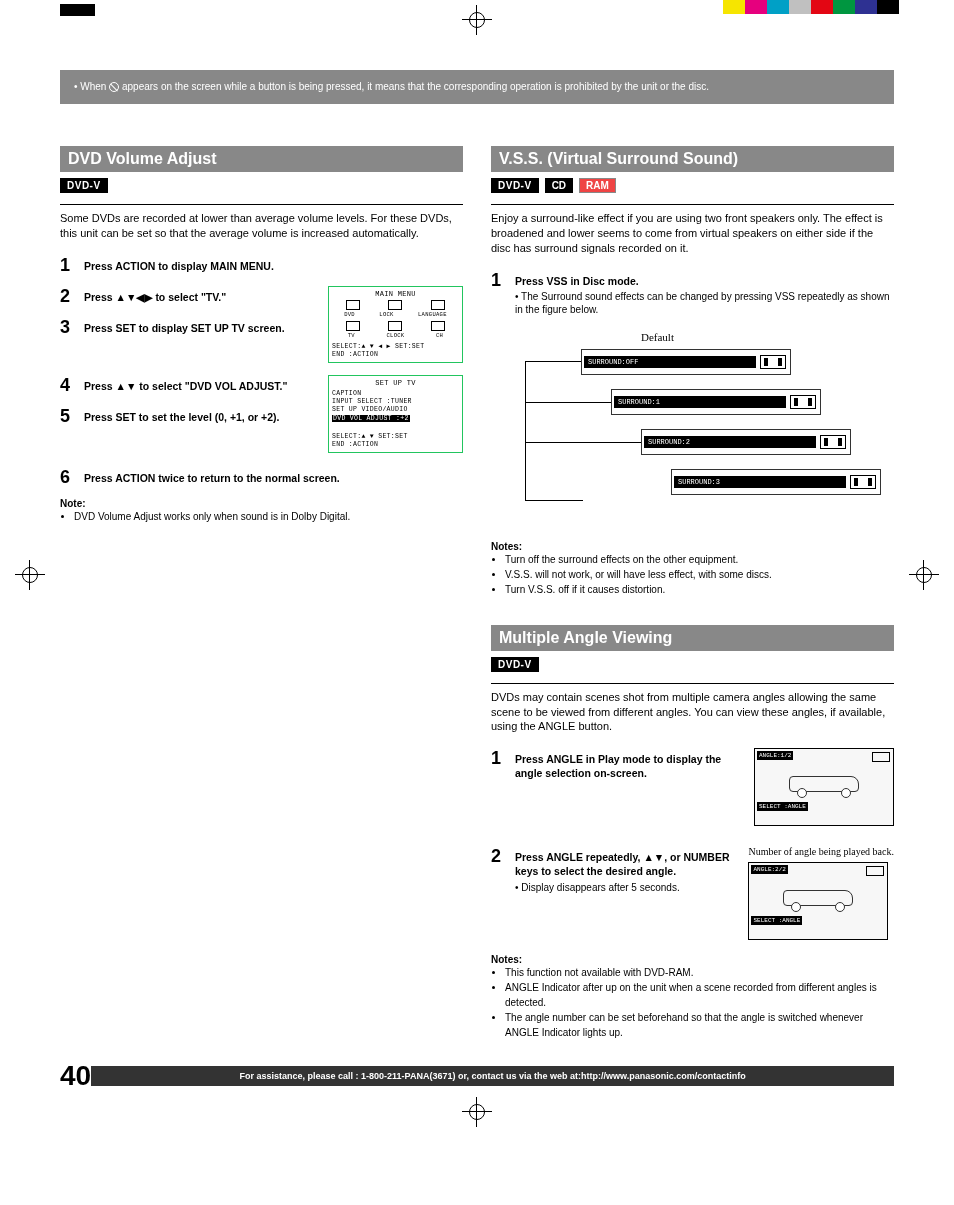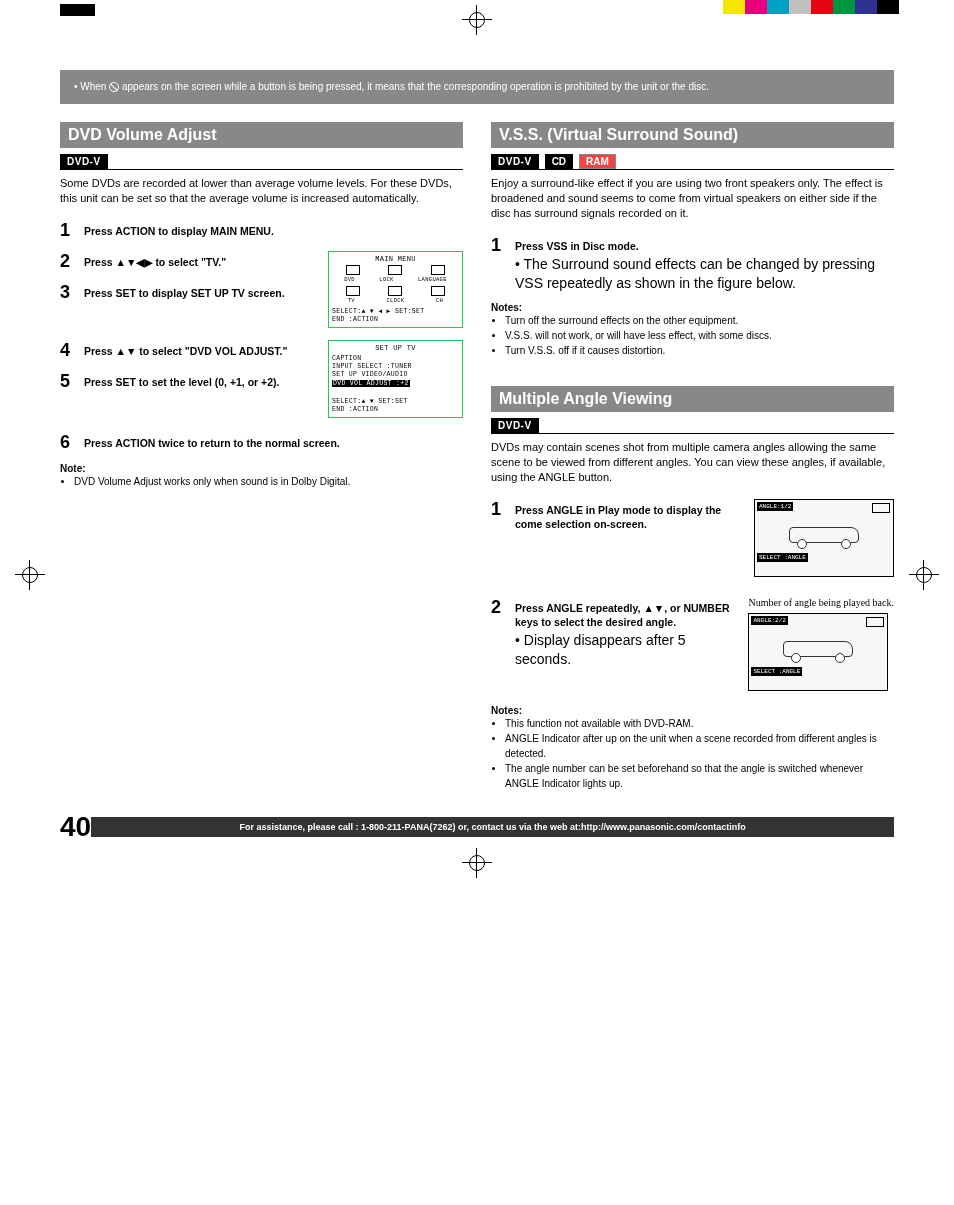--- a/index.html
+++ b/index.html
@@ -14,32 +14,32 @@
   .crosshair::after { top: 14px; left: 0; height: 1px; width: 30px; }
   .crosshair .c-circle { position: absolute; left: 7px; top: 7px; width: 16px; height: 16px; border: 1px solid #000; border-radius: 50%; }
   .ch-top { top: 5px; left: 50%; transform: translateX(-50%); }
   .ch-left { top: 560px; left: 15px; }
   .ch-right { top: 560px; right: 15px; }
   .ch-bottom { bottom: 5px; left: 50%; transform: translateX(-50%); }
   .note-banner { background: #888; color: #fff; padding: 10px 14px; font-size: 10px; margin-top: 30px; margin-bottom: 18px; line-height: 1.4; }
   .prohibit-icon { display: inline-block; width: 10px; height: 10px; border: 1px solid #fff; border-radius: 50%; position: relative; vertical-align: middle; }
   .prohibit-icon::after { content: ""; position: absolute; width: 10px; height: 1px; background: #fff; top: 4px; left: -1px; transform: rotate(45deg); }
   .cols { display: flex; gap: 28px; }
-  .col { flex: 1; min-width: 0; }
+  .col { flex: 1; min-width: 0; margin-top: 24px; }
   .section-header { background: #888; color: #fff; font-size: 16px; font-weight: bold; padding: 4px 8px; margin-bottom: 6px; }
-  .disc-row { display: flex; gap: 6px; margin-bottom: 6px; border-bottom: 1.5px solid #000; padding-bottom: 0; }
+  .disc-row { display: flex; gap: 6px; margin-bottom: 6px; border-bottom: 1.5px solid #000; padding-bottom: 11px; }
   .disc-badge { font-size: 10px; font-weight: bold; padding: 1px 6px; border: 1px solid #000; }
   .badge-inv { background: #000; color: #fff; }
   .badge-inv-outline { background: #000; color: #fff; letter-spacing: 0.5px; }
   .badge-rev { background: #ef4444; color: #fff; border-color: #888; }
   .intro { font-size: 11px; line-height: 1.35; margin-bottom: 14px; }
   .step { display: flex; gap: 8px; margin-bottom: 10px; align-items: flex-start; }
   .step-num { font-size: 18px; font-weight: bold; min-width: 16px; }
   .step-body { flex: 1; font-size: 10.5px; font-weight: bold; line-height: 1.35; padding-top: 4px; }
-  .step-body .sub { font-weight: normal; font-size: 14px; margin-top: 2px; }
+  .step-body .sub { font-weight: normal; font-size: 10px; margin-top: 2px; }
   .step-right { width: 135px; }
   .osd { border: 1px solid #22c55e; font-family: "Courier New", monospace; font-size: 6.5px; padding: 3px; line-height: 1.25; letter-spacing: 0.3px; }
   .osd .title { text-align: center; font-size: 7px; margin-bottom: 2px; }
   .osd-icons { display: flex; justify-content: space-around; margin: 2px 0; }
   .osd-icons .ic { width: 14px; height: 10px; border: 0.8px solid #000; }
   .osd-labels { display: flex; justify-content: space-around; font-size: 5.5px; }
   .osd-hl { background: #000; color: #fff; padding: 0 1px; }
   .notes-h { font-weight: bold; font-size: 10px; margin-top: 8px; }
   .notes-list { font-size: 10px; line-height: 1.5; }
   .notes-list li { margin-left: 14px; list-style: disc; }
@@ -189,49 +189,72 @@
     </ul>
   </div>
 
   <div class="col">
     <div class="section-header">V.S.S. (Virtual Surround Sound)</div>
     <div class="disc-row">
       <span class="disc-badge badge-inv-outline">DVD-V</span>
       <span class="disc-badge badge-inv">CD</span>
       <span class="disc-badge badge-rev">RAM</span>
     </div>
-    <div class="intro">Enjoy a surround-like effect if you are using two front speakers only. The effect is broadened and sound seems to come from virtual speakers on either side if the disc has surround signals recorded on it.</div>
+    <div class="intro">Enjoy a surround-like effect if you are using two front speakers only. The effect is broadened and lower seems to come from virtual speakers on either side if the disc has surround signals recorded on it.</div>
 
     <div class="step">
       <div class="step-num">1</div>
       <div class="step-body">
         <span>Press VSS in Disc mode.</span>
         <div class="sub">• <span>The Surround sound effects can be changed by pressing VSS repeatedly as shown in the figure below.</span></div>
       </div>
     </div>
 
+    <div class="surround-diagram">
+      <div class="default-lbl">Default</div>
+      <div class="loop-lines">
+          <div class="m1"></div>
+          <div class="m2"></div>
+        </div>
+      <div class="sur-box sb1">
+          <div class="sur-bar">SURROUND:OFF</div>
+          <div class="sur-ic"></div>
+        </div>
+      <div class="sur-box sb2">
+          <div class="sur-bar">SURROUND:1</div>
+          <div class="sur-ic"></div>
+        </div>
+      <div class="sur-box sb3">
+          <div class="sur-bar">SURROUND:2</div>
+          <div class="sur-ic"></div>
+        </div>
+      <div class="sur-box sb4">
+          <div class="sur-bar">SURROUND:3</div>
+          <div class="sur-ic"></div>
+        </div>
+    </div>
 
     <div class="notes-h">Notes:</div>
     <ul class="notes-list">
       <li>Turn off the surround effects on the other equipment.</li>
       <li>V.S.S. will not work, or will have less effect, with some discs.</li>
       <li>Turn V.S.S. off if it causes distortion.</li>
     </ul>
 
     <div class="section-header" style="margin-top:28px">Multiple Angle Viewing</div>
     <div class="disc-row">
       <span class="disc-badge badge-inv-outline">DVD-V</span>
     </div>
     <div class="intro">DVDs may contain scenes shot from multiple camera angles allowing the same scene to be viewed from different angles. You can view these angles, if available, using the ANGLE button.</div>
 
     <div style="display:flex; gap:10px; align-items:flex-start;">
       <div style="flex:1;">
         <div class="step">
           <div class="step-num">1</div>
-          <div class="step-body">Press ANGLE in Play mode to display the come selection on-screen.</div>
+          <div class="step-body">Press ANGLE in Play mode to display the angle selection on-screen.</div>
         </div>
       </div>
       <div>
         <div class="angle-fig">
           <span class="bar-dark">ANGLE:1/2</span>
           <div class="play-ic"></div>
           <div class="car">
               <div class="car-body"></div>
               <div class="car-wheel cw1"></div>
               <div class="car-wheel cw2"></div>
@@ -270,14 +293,14 @@
     <ul class="notes-list">
       <li>This function not available with DVD-RAM.</li>
       <li>ANGLE Indicator after up on the unit when a scene recorded from different angles is detected.</li>
       <li>The angle number can be set beforehand so that the angle is switched whenever ANGLE Indicator lights up.</li>
     </ul>
   </div>
 </div>
 
 <div class="page-footer">
   <div class="page-num">40</div>
-  <div class="footer-bar">For assistance, please call : 1-800-211-PANA(7262) or, contact us via the web at:http://www.panasonic.com/contactinfo</div>
+  <div class="footer-bar">For assistance, please call : 1-800-211-PANA(3671) or, contact us via the web at:http://www.panasonic.com/contactinfo</div>
 </div>
 
 </body></html>

